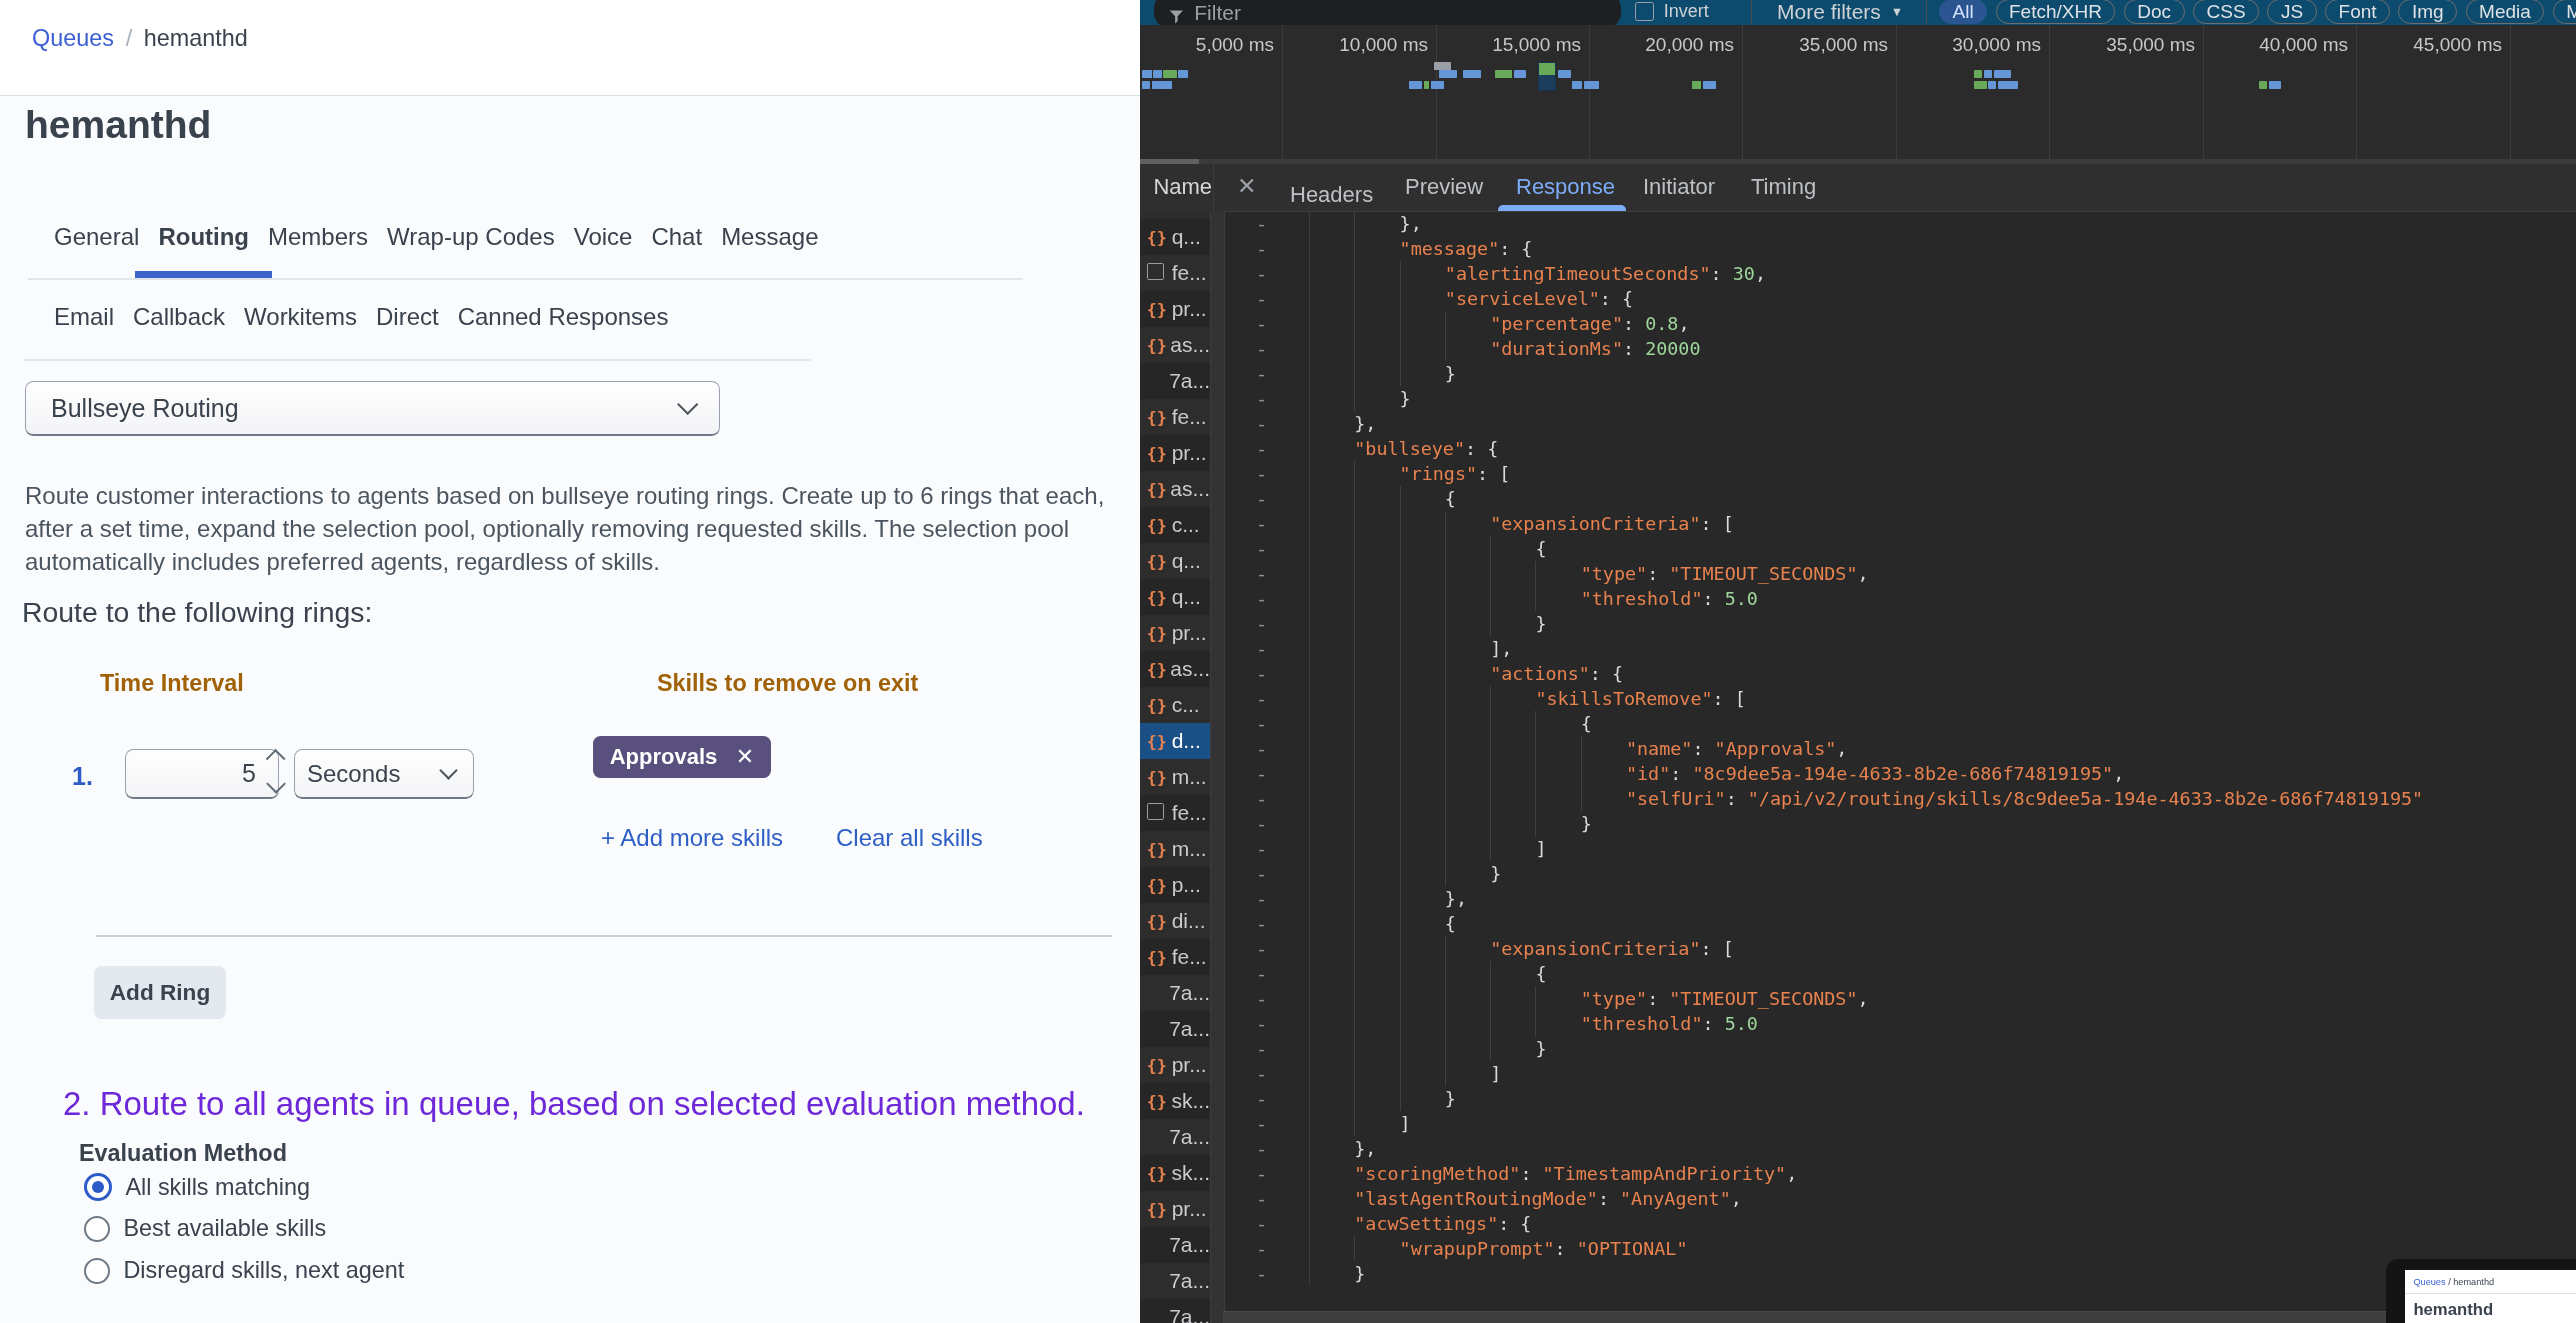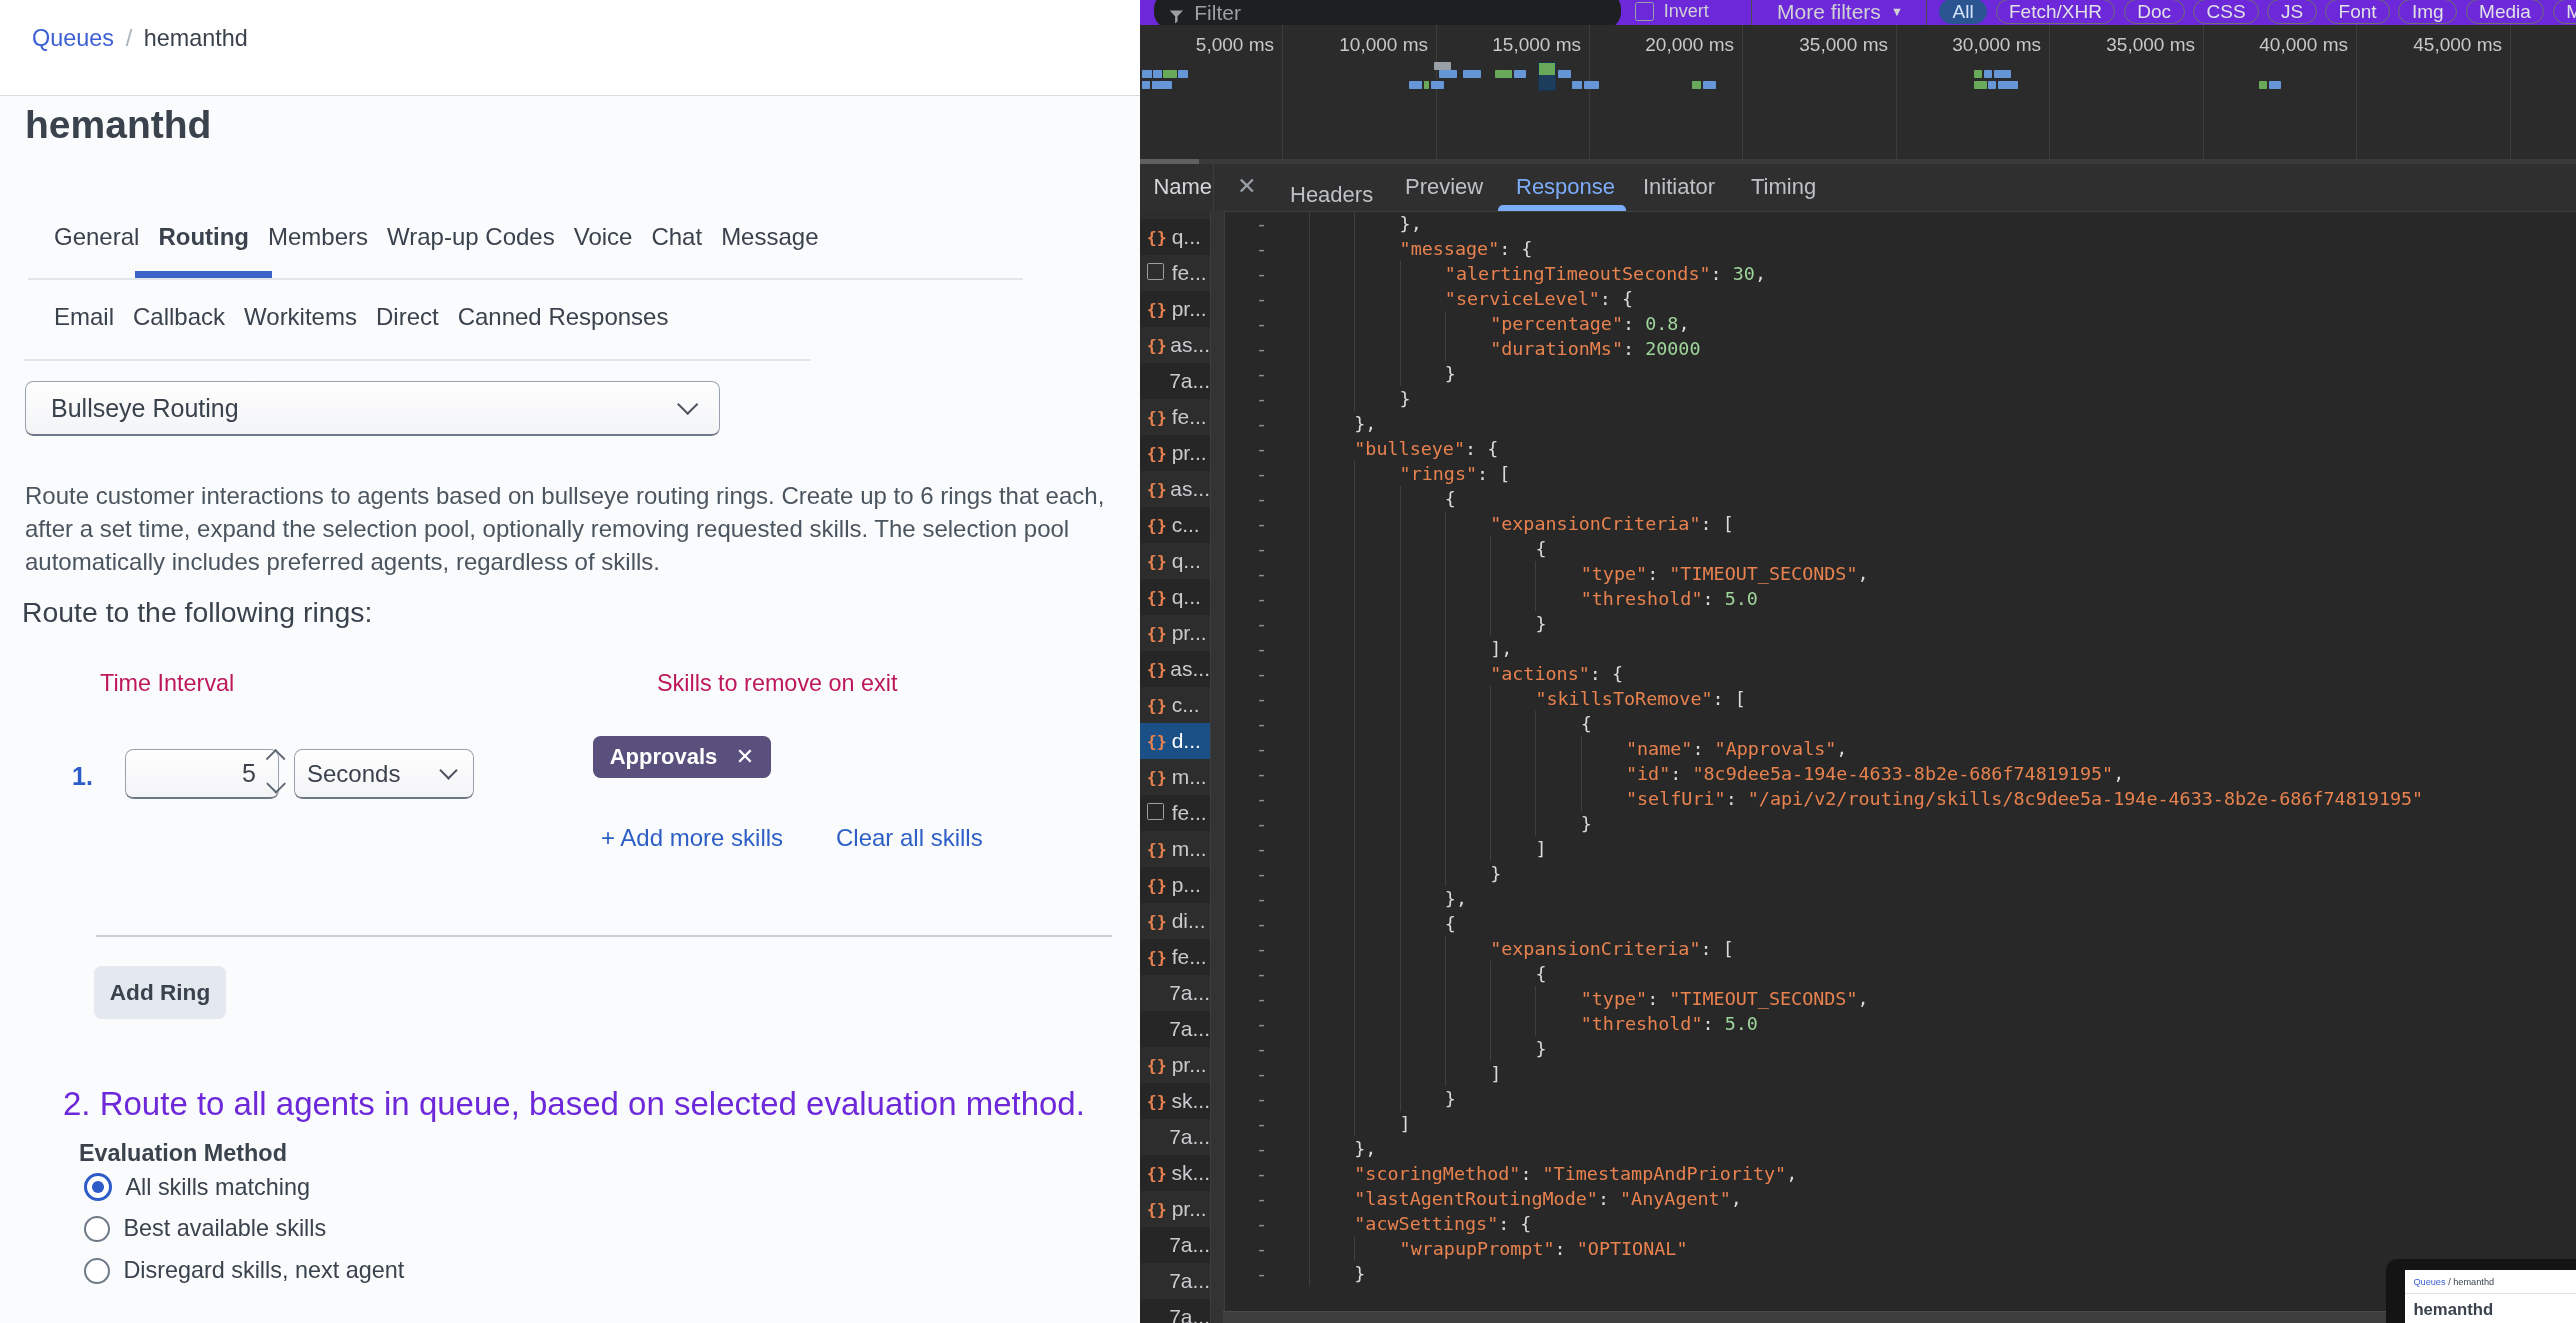--- a/index.html
+++ b/index.html
@@ -28,21 +28,21 @@
   .selectbox{position:absolute;background:linear-gradient(#fefefe,#f3f4f6);
      border:0.8px solid #97a0ac;border-bottom:2.5px solid #6e7887;border-radius:8.4px;
      display:flex;align-items:center;font-size:25px;color:#39424d;cursor:pointer;}
   #routing-select{left:25px;top:285px;width:668px;height:52px;padding-left:25px;}
   .chev{width:13.4px;height:13.4px;border-right:2.5px solid #4c5560;border-bottom:2.5px solid #4c5560;
         transform:rotate(45deg);margin-left:auto;margin-right:23.4px;margin-top:-6.7px;}
 
   #desc{position:absolute;left:25px;top:383px;width:1112px;font-size:24px;line-height:33px;color:#4b555f;}
   #rings-h{position:absolute;left:22px;top:500px;font-size:28.4px;color:#39424d;}
 
-  .colhead{position:absolute;font-size:23.4px;font-weight:normal;color:#be185d;}
+  .colhead{position:absolute;font-size:23.4px;font-weight:bold;color:#a16207;}
   #col1{left:100px;top:574px;}
   #col2{left:657px;top:574px;}
 
   #ring-idx{position:absolute;left:72px;top:666px;font-size:25px;color:#2d5bc8;font-weight:bold;}
   #interval-input{position:absolute;left:125px;top:653px;width:130px;height:47px;
      background:linear-gradient(#fefefe,#f3f4f6);border:0.8px solid #97a0ac;border-bottom:2.5px solid #6e7887;
      border-radius:8.4px;font-size:25px;color:#39424d;display:flex;align-items:center;justify-content:flex-end;padding-right:22px;}
   #stepper{position:absolute;left:269px;top:656px;display:flex;flex-direction:column;gap:11.7px;}
   .stepbtn{width:11.7px;height:11.7px;border-left:2.5px solid #5f6a75;border-bottom:2.5px solid #5f6a75;cursor:pointer;}
   .step-up{transform:rotate(135deg);}
@@ -69,21 +69,21 @@
   .opt{display:flex;align-items:center;gap:13.4px;height:28.4px;cursor:pointer;}
   .radio{width:22px;height:22px;border-radius:50%;border:2.5px solid #6e7a86;background:#fff;
          display:flex;align-items:center;justify-content:center;}
   .radio.sel{border:3.3px solid #2d5bc8;}
   .radio.sel::after{content:"";width:11.7px;height:11.7px;border-radius:50%;background:#2d5bc8;}
   .opt span{font-size:23.4px;color:#39424d;}
 
   
   #dt{position:absolute;left:1140px;top:0;width:1436px;height:1323px;background:#282828;overflow:hidden;
       font-family:"Liberation Sans",sans-serif;}
-  #dt-toolbar{position:absolute;left:0;top:0;width:1436px;height:25px;background:#6d28d9;
+  #dt-toolbar{position:absolute;left:0;top:0;width:1436px;height:25px;background:#0c4a6e;
       border-bottom:0.8px solid #3d3d3d;overflow:hidden;}
   #filter-pill{position:absolute;left:14.2px;top:-8.4px;width:467px;height:33px;background:#1e1f20;border-radius:16.7px;
       display:flex;align-items:flex-end;padding-bottom:4.2px;}
   #filter-pill svg{margin-left:13.4px;margin-right:10px;}
   #filter-text{color:#9aa0a6;font-size:21px;}
   #invert-wrap{position:absolute;left:495px;top:0px;display:flex;align-items:center;gap:10px;height:23.4px;}
   #invert-box{width:16.7px;height:16.7px;border:1.7px solid #9aa0a6;border-radius:2.5px;background:transparent;cursor:pointer;}
   #invert-wrap span{color:#cfd1d4;font-size:18px;}
   .vsep{position:absolute;top:-5px;width:0.8px;height:33px;background:#4a4a4a;}
   #morefilters{position:absolute;left:637px;top:0px;display:flex;align-items:center;gap:10px;height:23.4px;cursor:pointer;}

